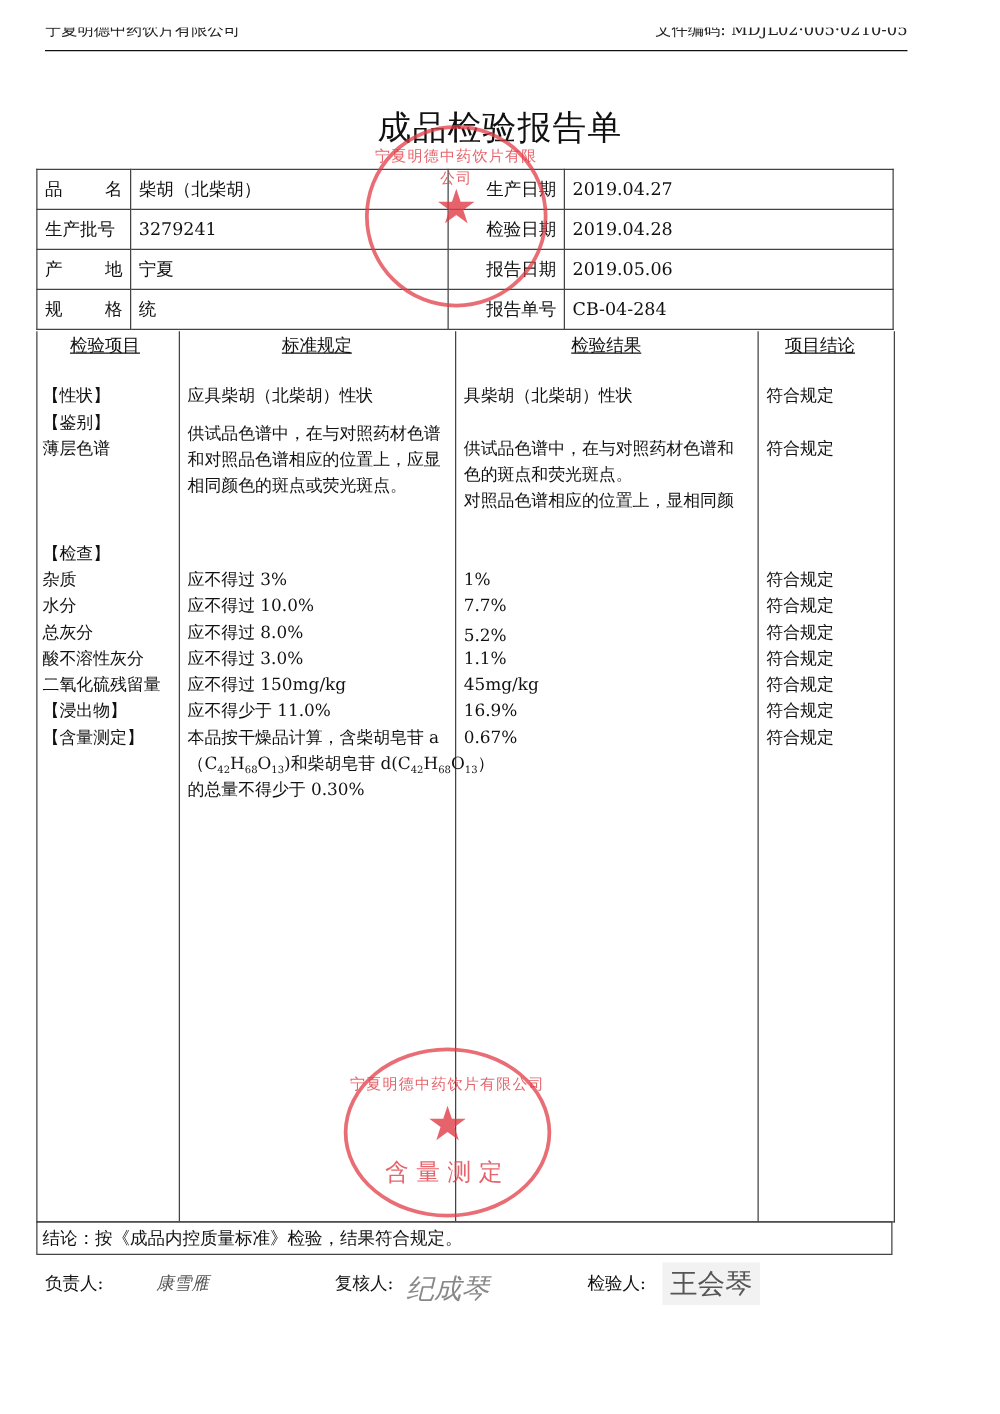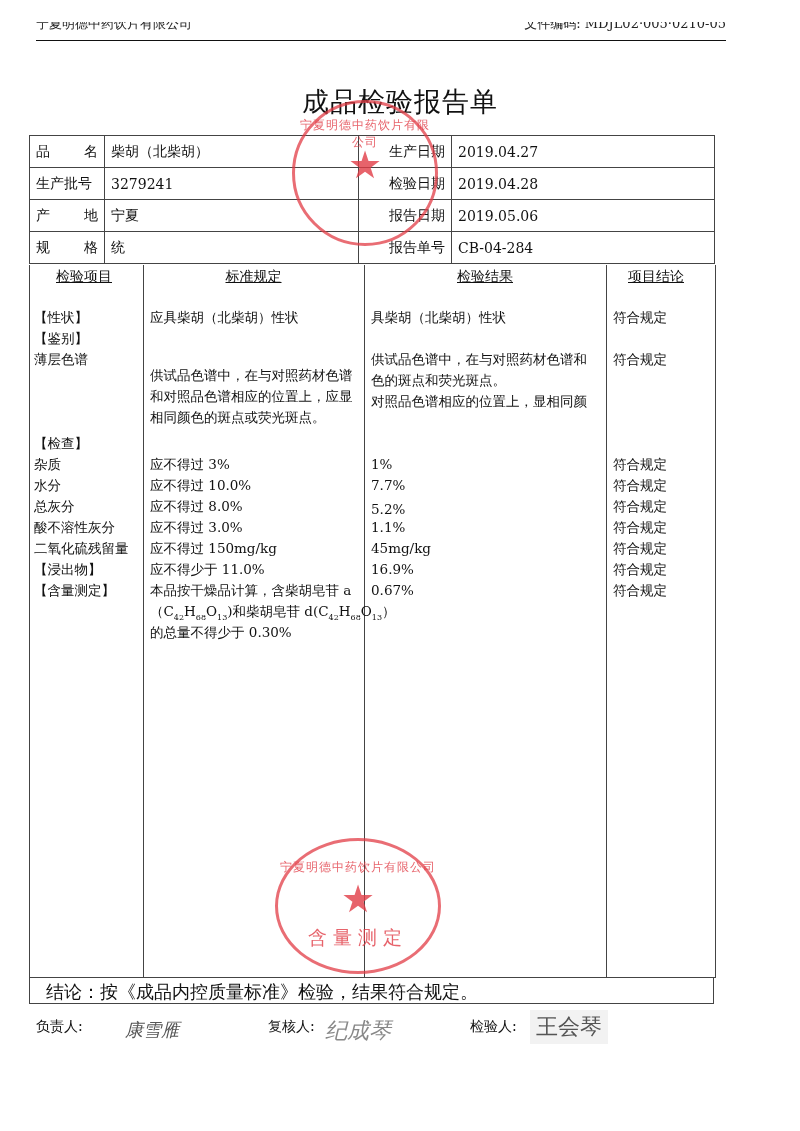--- a/index.html
+++ b/index.html
@@ -17,21 +17,21 @@
   td.lbl { width:62px; }
   td.lbl .j { display:flex; justify-content:space-between; }
   td.v1 { width:241px; }
   td.lbl2 { width:80px;text-align:right; }
   .main { position:absolute; left:29px; top:265px; width:685px; height:712px;
           border:1px solid #444; border-top:none; }
   .col { position:absolute; top:0; bottom:0; border-left:1px solid #444; }
   .hdr { position:absolute; top:3px; font-size:14px; text-decoration:underline; text-align:center; }
   .cell { position:absolute; font-size:13.5px; line-height:21px; white-space:nowrap; }
   .conclusion { position:absolute; left:29px; top:977px; width:685px; height:27px;
-                border:1px solid #444; font-size:18px; line-height:27px; box-sizing:border-box; padding-left:16px; }
+                border:1px solid #444; font-size:14px; line-height:27px; box-sizing:border-box; padding-left:4px; }
   .sig { position:absolute; top:1018px; font-size:14px; }
   .hand { position:absolute; font-family:"DejaVu Sans", sans-serif; color:#555; font-style:italic; }
   .stamp { position:absolute; border:3px solid rgba(225,60,70,0.75); border-radius:50%; color:rgba(225,60,70,0.8);
            pointer-events:none; }
   .stamp .star { position:absolute; left:50%; transform:translateX(-50%); font-size:38px; }
   .stamp .btm { position:absolute; left:0; right:0; text-align:center; font-size:19px; letter-spacing:6px; }
   .stamp .arc { position:absolute; left:0; right:0; text-align:center; font-size:12px; letter-spacing:1px; }
   sub { font-size:8px; }
 </style>
 </head>
@@ -99,21 +99,21 @@
   <div class="hdr" style="left:576px;width:100px">项目结论</div>
 
   <div class="cell" style="left:4px;top:42px">【性状】</div>
   <div class="cell" style="left:120px;top:42px">应具柴胡（北柴胡）性状</div>
   <div class="cell" style="left:341px;top:42px">具柴胡（北柴胡）性状</div>
   <div class="cell" style="left:583px;top:42px">符合规定</div>
 
   <div class="cell" style="left:4px;top:63px">【鉴别】</div>
 
   <div class="cell" style="left:4px;top:84px">薄层色谱</div>
-  <div class="cell multiline" style="left:120px;top:100px">
+  <div class="cell multiline" style="left:120px;top:72px">
       <div>供试品色谱中，在与对照药材色谱</div>
       <div>和对照品色谱相应的位置上，应显</div>
       <div>相同颜色的斑点或荧光斑点。</div>
     </div>
   <div class="cell multiline" style="left:341px;top:84px">
       <div>供试品色谱中，在与对照药材色谱和</div>
       <div>色的斑点和荧光斑点。</div>
       <div>对照品色谱相应的位置上，显相同颜</div>
     </div>
   <div class="cell" style="left:583px;top:84px">符合规定</div>
@@ -157,21 +157,21 @@
 
   <div class="cell" style="left:120px;top:336px">
     <span>（C</span><sub>42</sub>H<sub>68</sub>O<sub>13</sub>)<span>和柴胡皂苷 d(C</span><sub>42</sub>H<sub>68</sub>O<sub>13</sub>）
   </div>
   <div class="cell" style="left:120px;top:357px">的总量不得少于 0.30%</div>
 </div>
 
 <div class="conclusion">结论：按《成品内控质量标准》检验，结果符合规定。</div>
 
 <span class="sig" style="left:36px">负责人:</span>
-<span class="hand" style="left:125px;top:1018px;font-size:18px">康雪雁</span>
+<span class="hand" style="left:125px;top:1018px;font-size:14px">康雪雁</span>
 <span class="sig" style="left:268px">复核人:</span>
 <span class="hand" style="left:325px;top:1016px;font-size:22px;color:#888">纪成琴</span>
 <span class="sig" style="left:470px">检验人:</span>
 <span class="hand" style="left:530px;top:1010px;font-size:22px;background:#f2f2f2;padding:2px 6px;font-style:normal">王会琴</span>
 
 <div class="stamp" style="left:292px;top:100px;width:140px;height:140px">
   <div class="arc" style="top:14px">宁夏明德中药饮片有限公司</div>
   <div class="star" style="top:40px">★</div>
 </div>
 <div class="stamp" style="left:275px;top:838px;width:160px;height:130px">

